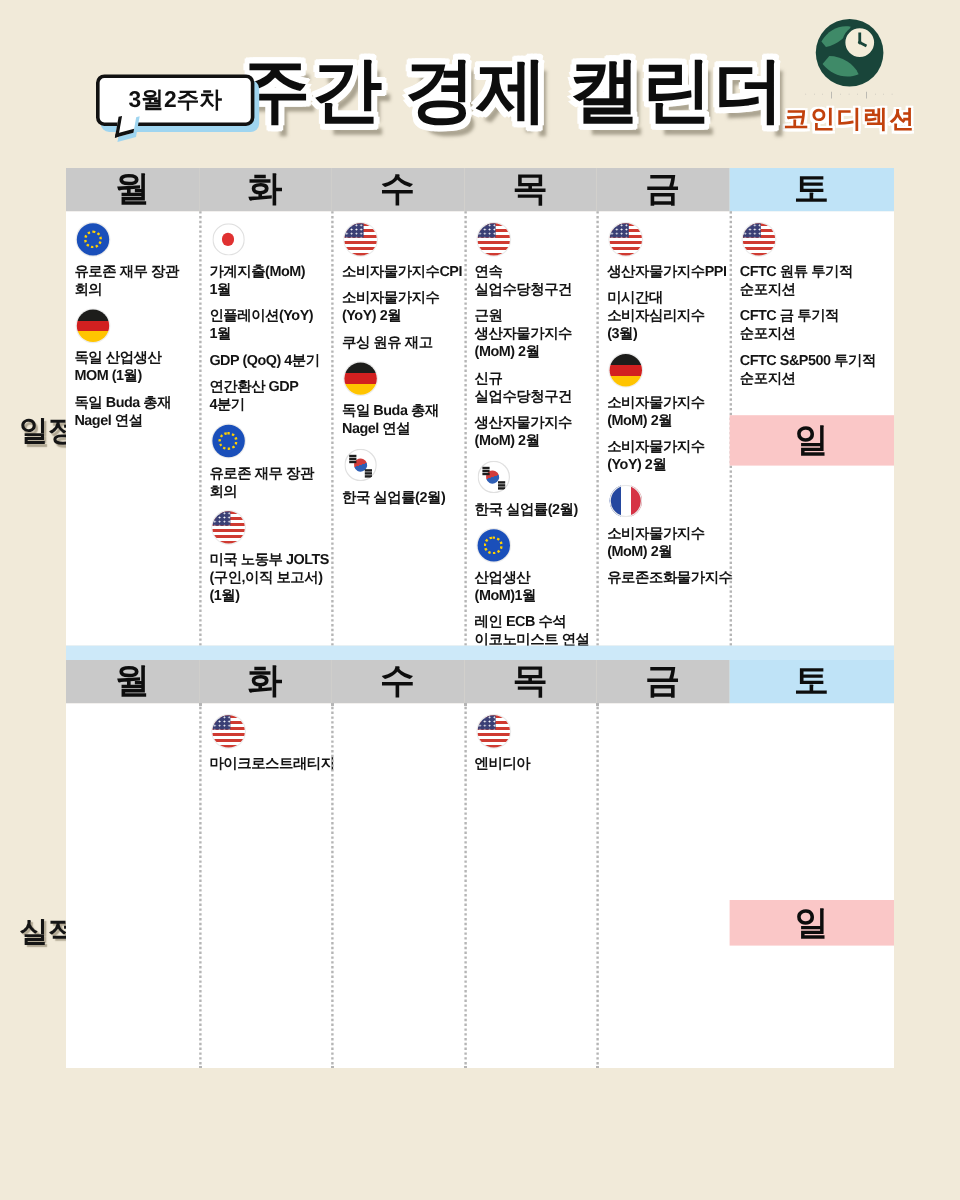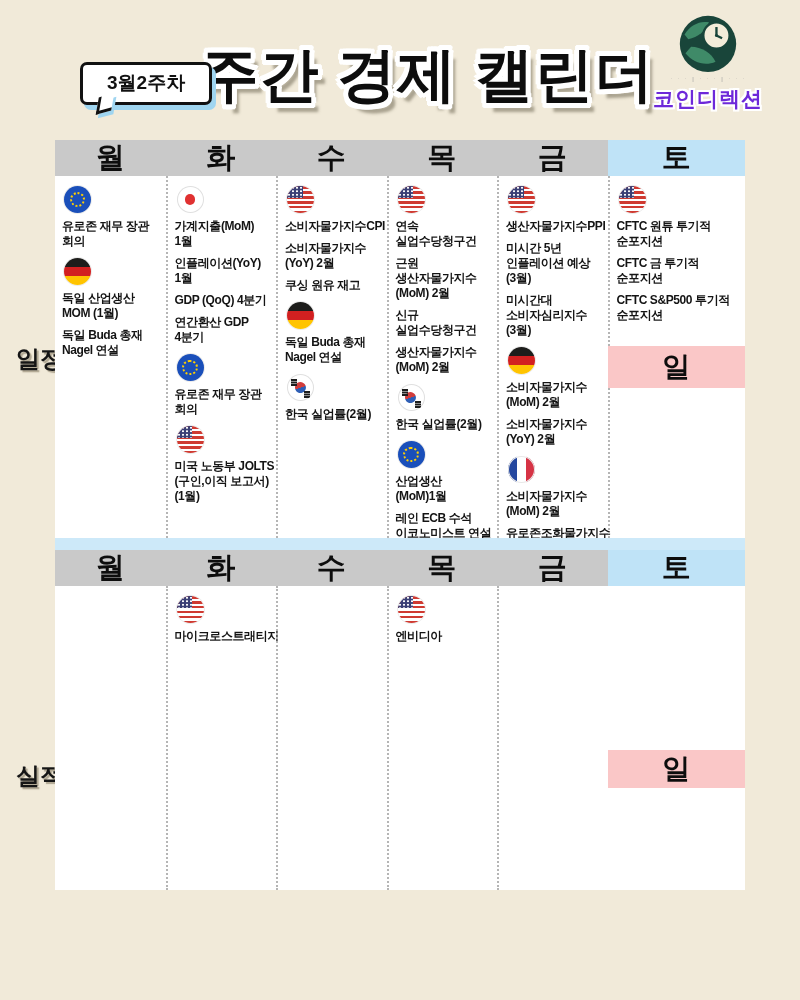--- a/index.html
+++ b/index.html
@@ -27,21 +27,21 @@
     text-shadow:
       -4px -4px 0 #fff, 4px -4px 0 #fff, -4px 4px 0 #fff, 4px 4px 0 #fff,
       -5px 0 0 #fff, 5px 0 0 #fff, 0 -5px 0 #fff, 0 5px 0 #fff,
       -3px 5px 0 #fff, 3px 5px 0 #fff, -3px -5px 0 #fff, 3px -5px 0 #fff,
       7px 9px 3px rgba(110,102,82,0.55);
   }
   .logo { position:absolute; left:640px; top:12px; width:136px; text-align:center; }
   .logo svg { display:block; margin:0 auto; }
   .logo .tagline { font-size:6px; color:#9a9a9a; letter-spacing:1px; margin-top:1px; white-space:nowrap; }
   .logo .brand {
-    font-size:21px; font-weight:800; color:#6d28d9; letter-spacing:1px; margin-top:1px;
+    font-size:21px; font-weight:800; color:#c2410c; letter-spacing:1px; margin-top:1px;
     text-shadow:-2px -2px 0 #fff, 2px -2px 0 #fff, -2px 2px 0 #fff, 2px 2px 0 #fff,
                 -2px 0 0 #fff, 2px 0 0 #fff, 0 -2px 0 #fff, 0 2px 0 #fff;
   }
 
   
   .side-label {
     position:absolute; font-size:24px; font-weight:800; color:#151515;
     text-shadow:2px 2px 1px rgba(120,110,85,0.55);
   }
   #label-schedule { left:16px; top:343px; }
@@ -185,21 +185,20 @@
           <span class="flag flag-kr"></span>
           <div class="evt">한국 실업률(2월)</div>
           <span class="flag flag-eu"></span>
           <div class="evt">산업생산 (MoM)1월</div>
           <div class="evt">레인 ECB 수석 이코노미스트 연설</div>
           <div class="evt">ECB의 De Guindos 연설</div>
         </div>
         <div class="col sep">
           <span class="flag flag-us"></span>
           <div class="evt">생산자물가지수PPI</div>
-          <div class="evt">미시간 5년 인플레이션 예상(3월)</div>
           <div class="evt">미시간대 소비자심리지수(3월)</div>
           <span class="flag flag-de"></span>
           <div class="evt">소비자물가지수 (MoM) 2월</div>
           <div class="evt">소비자물가지수 (YoY) 2월</div>
           <span class="flag flag-fr"></span>
           <div class="evt">소비자물가지수 (MoM) 2월</div>
           <div class="evt">유로존조화물가지수</div>
         </div>
         <div class="col sat sep">
           <span class="flag flag-us"></span>

